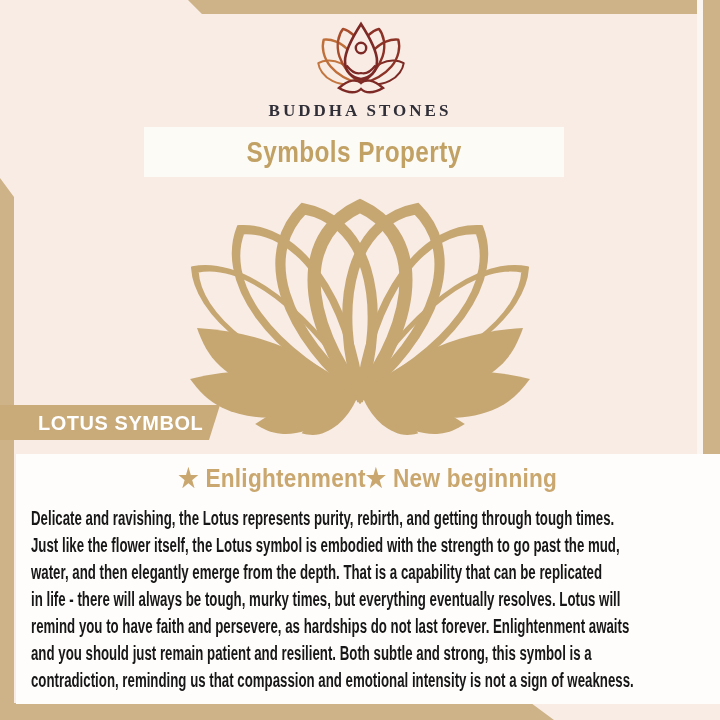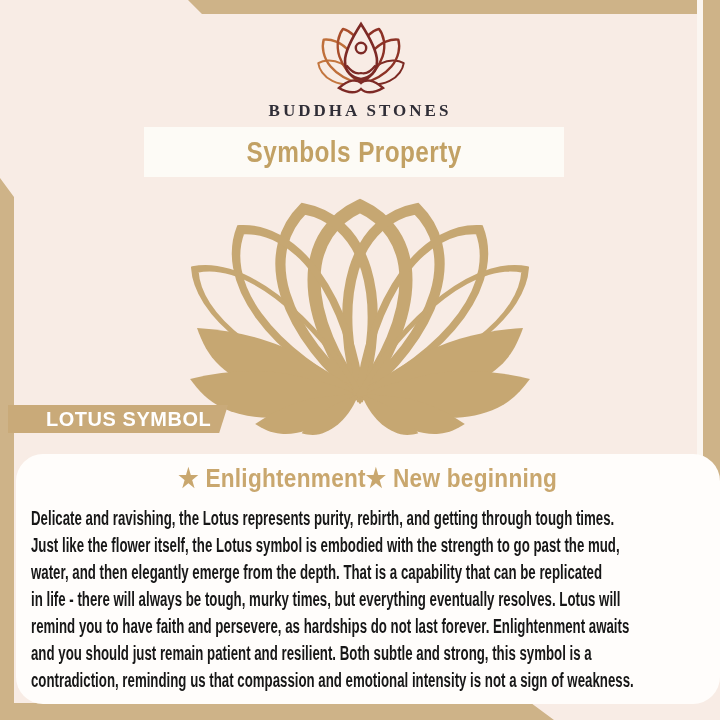--- a/index.html
+++ b/index.html
@@ -37,34 +37,33 @@
   
   .lotus{position:absolute;left:182px;top:182px;width:356px;height:272px;}
   .lotus .petals use{fill:none;stroke:var(--lotus-tan,#c6a772);}
   .lotus .leaves use{fill:var(--lotus-tan,#c6a772);stroke:none;}
   
   .logo .lp{fill:none;stroke-width:2.4;stroke-linejoin:round;}
   .logo .fig-fill{fill:var(--background-pink,#f8ece5);stroke:var(--logo-maroon,#7d2a26);}
   .logo .fig-line{fill:none;stroke:var(--logo-maroon,#7d2a26);stroke-linecap:round;}
   
   .section-bar{
-    position:absolute;left:8px;top:405px;width:220px;height:28px;
+    position:absolute;left:0;top:405px;width:220px;height:35px;
     background:var(--bar-tan,#c9aa79);
     clip-path:polygon(0 0,220px 0,209px 35px,0 35px);
     display:flex;align-items:center;
   }
   .section-bar .section-label{
     margin-left:38px;color:var(--bar-text,#ffffff);font-size:21px;font-weight:600;
     letter-spacing:.6px;white-space:nowrap;transform:scaleX(.95);transform-origin:0 50%;
   }
   
   .content-panel{
     position:absolute;left:16px;top:454px;width:704px;height:250px;
     background:var(--panel-white,#fffdfb);
-    border-radius:27px;
   }
   .content-heading-row{margin-top:9px;text-align:center;}
   .content-heading{
     display:inline-block;font-size:26px;font-weight:bold;color:var(--heading-gold,#c9a76e);
     white-space:nowrap;transform:scaleX(.87);letter-spacing:.3px;
   }
   .body-text{position:absolute;left:15px;top:51px;}
   .body-line{
     height:27px;line-height:27px;font-size:19.5px;font-weight:700;
     color:var(--body-text,#171717);white-space:nowrap;

